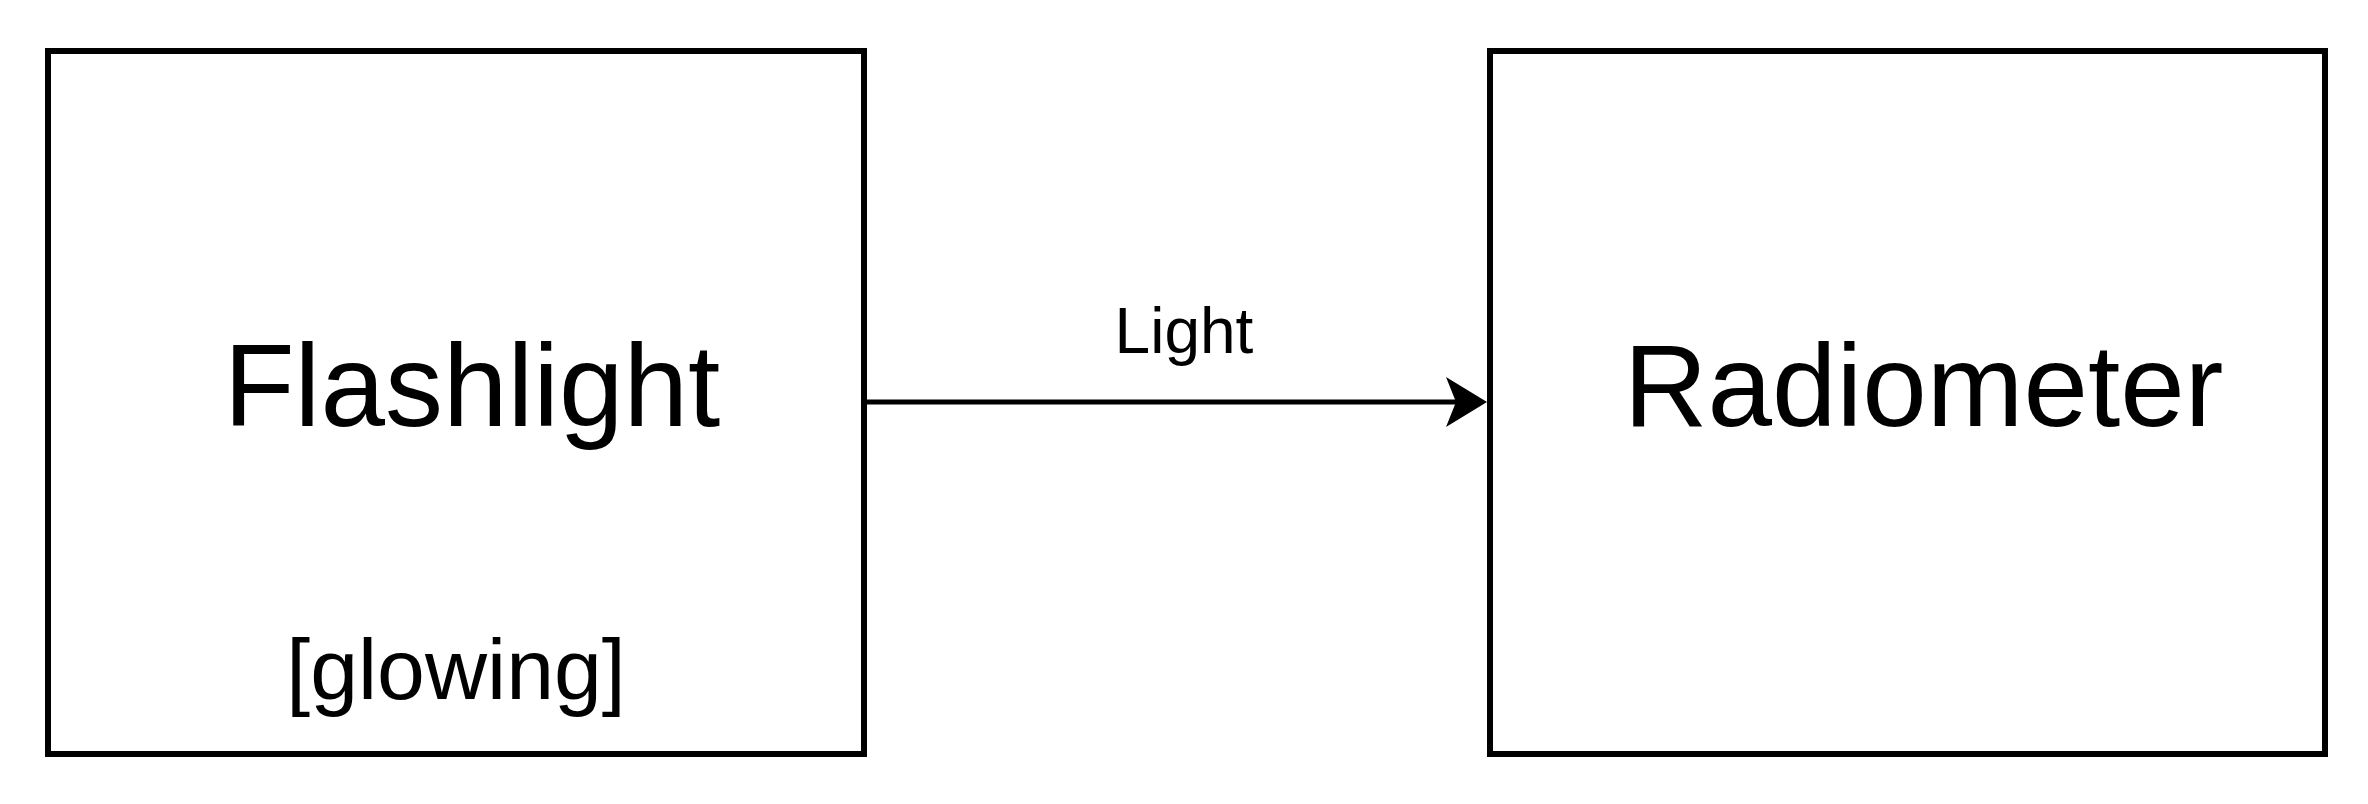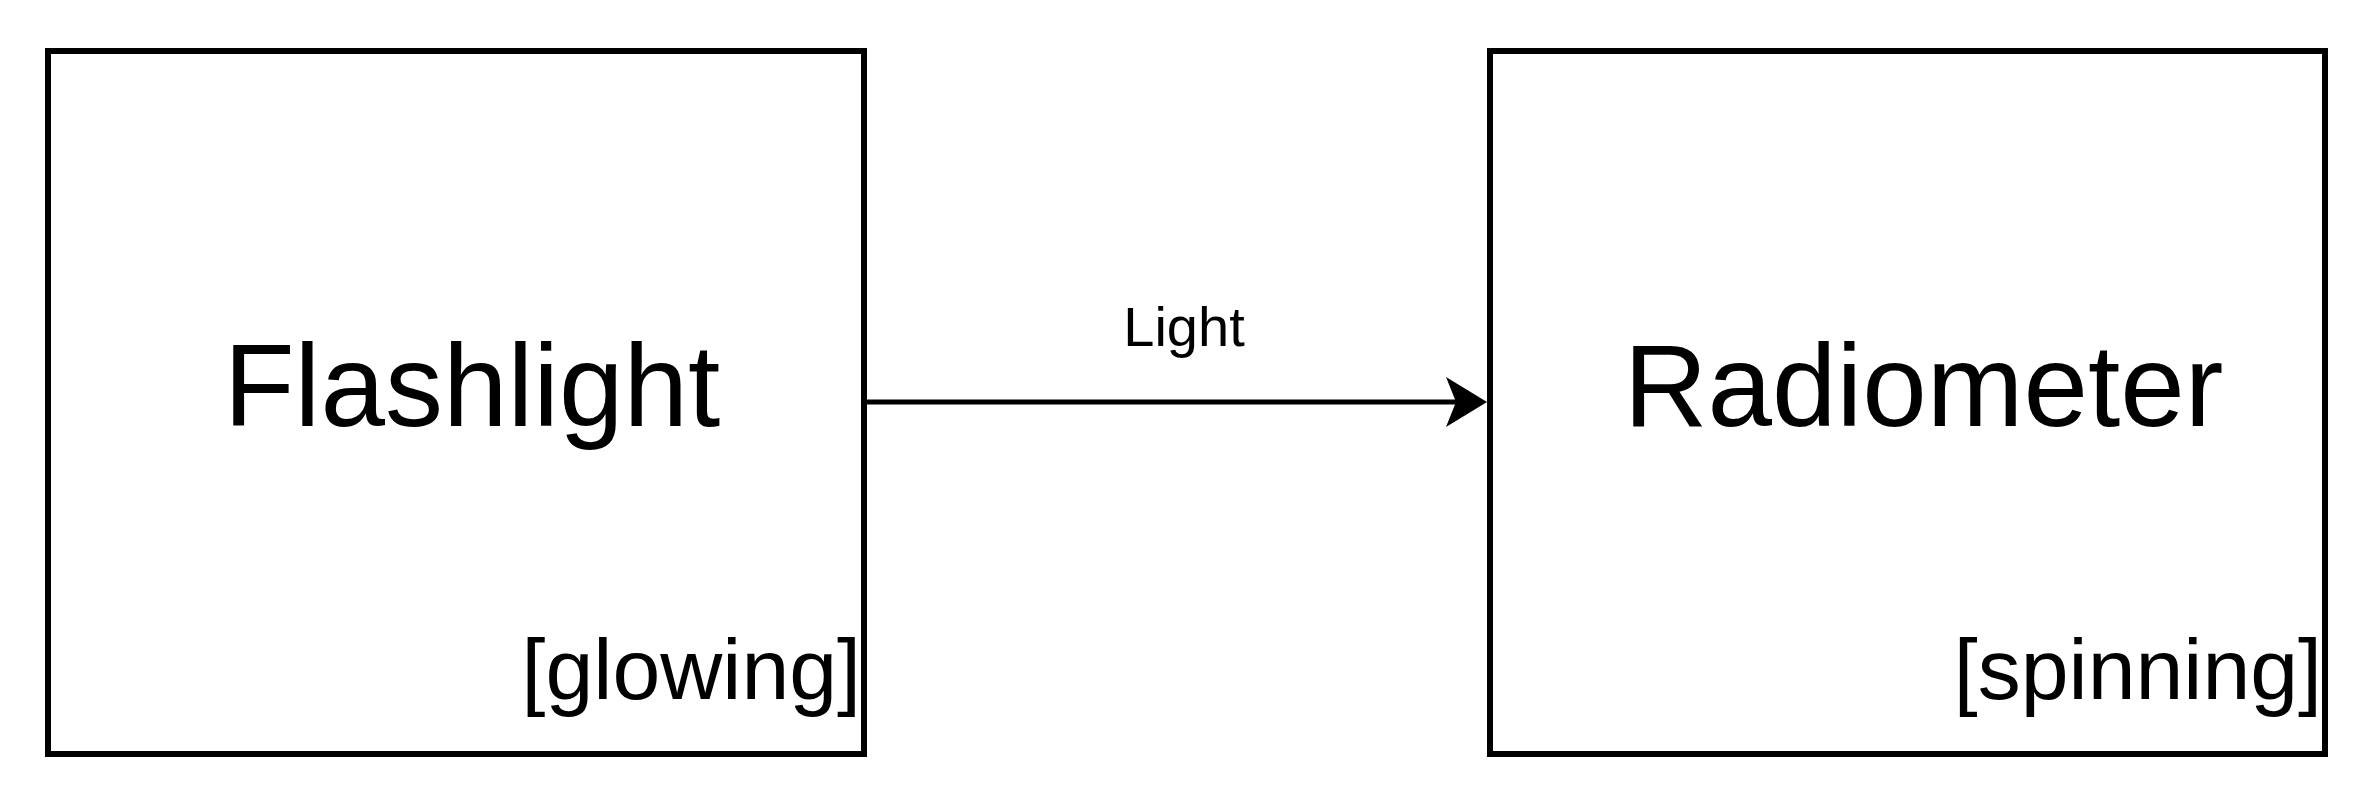--- a/index.html
+++ b/index.html
@@ -36,58 +36,57 @@
     line-height: 1;
     white-space: nowrap;
     color: #000000;
     padding-left: 32px;
   }
   .node-state {
     position: absolute;
     left: 0;
     right: 0;
     top: 572px;
-    text-align: right;
+    text-align: center;
     font-size: 86px;
     line-height: 1;
     white-space: nowrap;
     color: #000000;
   }
   .edge-svg {
     position: absolute;
     left: 0;
     top: 0;
     width: 2368px;
     height: 804px;
     pointer-events: none;
   }
   .edge-label {
     position: absolute;
     left: 1184px;
     top: 299px;
     transform: translateX(-50%);
-    font-size: 56px;
+    font-size: 64px;
     line-height: 1;
     white-space: nowrap;
     color: #000000;
   }
 </style>
 </head>
 <body>
 
 <div class="canvas">
 
   <div class="node node-flashlight">
     <div class="node-title">Flashlight</div>
     <div class="node-state">[glowing]</div>
   </div>
 
   <div class="node node-radiometer">
     <div class="node-title">Radiometer</div>
-    <div class="node-state">[spinning]</div>
   </div>
 
   <svg class="edge-svg" viewBox="0 0 2368 804" aria-hidden="true">
     <line x1="867" y1="402" x2="1458" y2="402" stroke="#000000" stroke-width="5"></line>
     <polygon points="1487,402 1446,377 1456,402 1446,427" fill="#000000"></polygon>
   </svg>
 
   <div class="edge-label">Light</div>
 
 </div>

